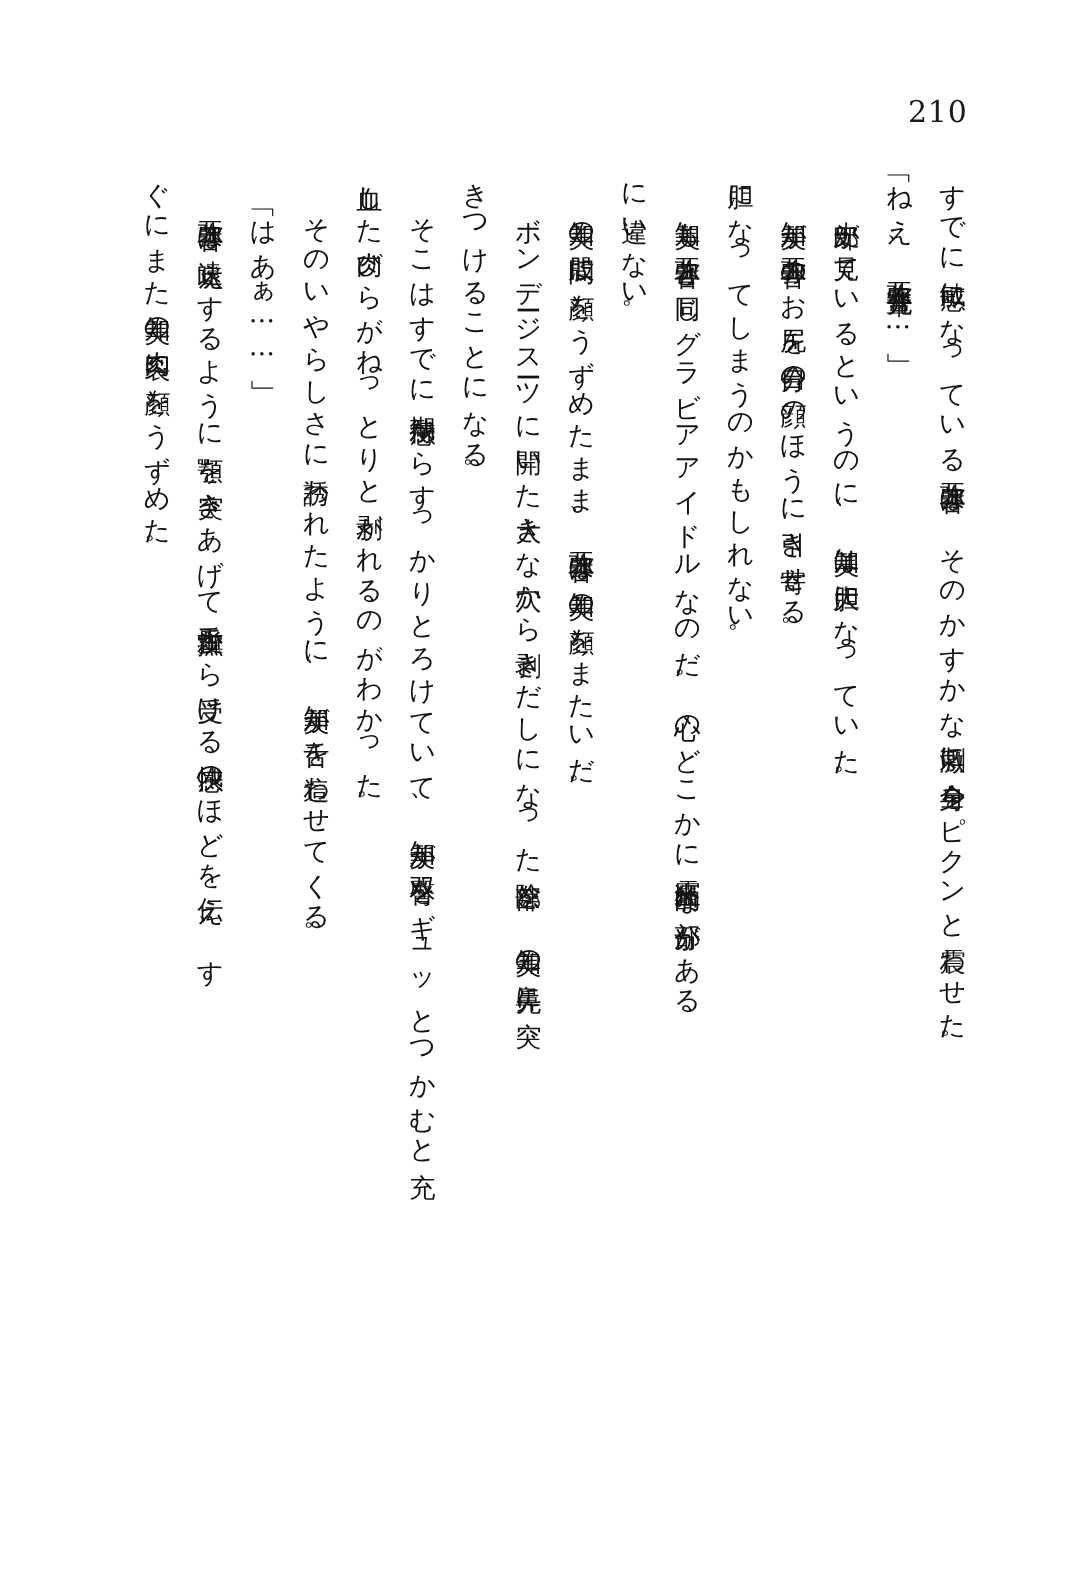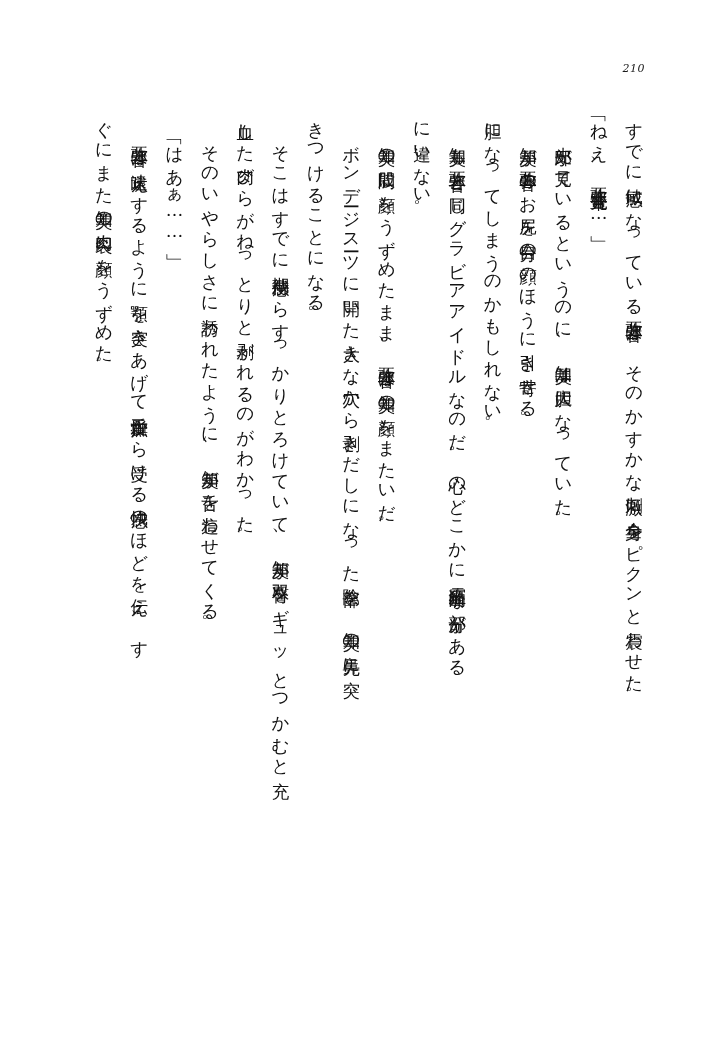--- a/index.html
+++ b/index.html
@@ -19,22 +19,21 @@
     width: 723px;
     height: 1050px;
     box-sizing: border-box;
     background: #ffffff;
   }
   .page-number {
     position: absolute;
     top: 62px;
     right: 78px;
     font-family: "DejaVu Serif", "Liberation Serif", serif;
-    font-style: italic;
-    font-size: 11px;
+    font-size: 20px;
     letter-spacing: 0.5px;
     color: #1a1a1a;
   }
   .text-body {
     position: absolute;
     top: 110px;
     right: 72px;
     left: 96px;
     bottom: 66px;
     writing-mode: vertical-rl;

